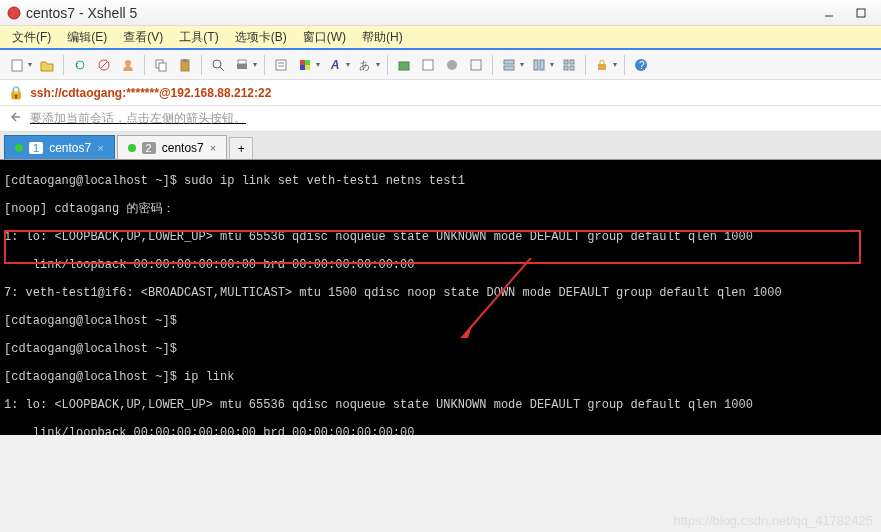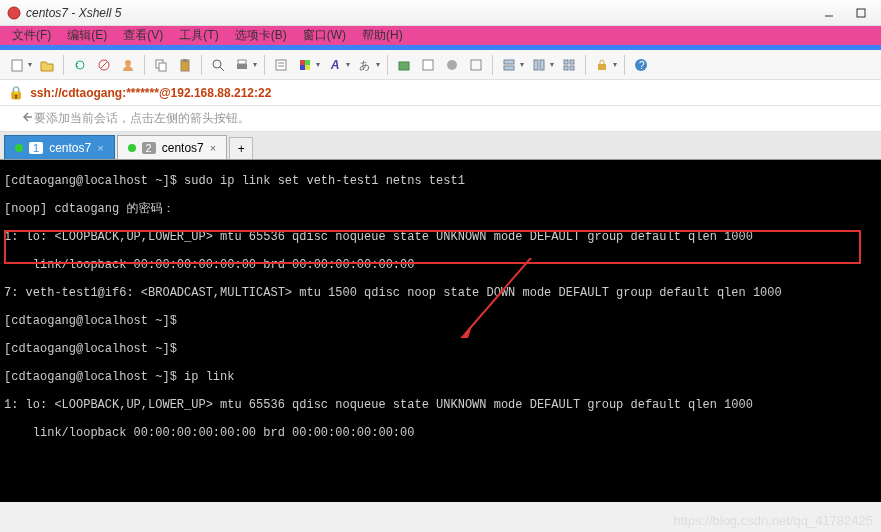--- a/index.html
+++ b/index.html
@@ -1,49 +1,49 @@
 <!DOCTYPE html>
 <html><head>
   <meta charset="utf-8">
   <style>
     * { margin: 0; padding: 0; box-sizing: border-box; }
     body { font-family: "Microsoft YaHei", Arial, sans-serif; font-size: 12px; background: #f0f0f0; width: 881px; height: 532px; overflow: hidden; position: relative; }
     
     .titlebar { height: 26px; background: linear-gradient(#fdfdfd, #f0f0f0); border-bottom: 1px solid #ddd; display: flex; align-items: center; padding: 0 6px; }
     .titlebar-icon { width: 16px; height: 16px; margin-right: 4px; }
-    .titlebar-text { color: #333; font-size: 12px; font-style: italic; }
+    .titlebar-text { color: #333; font-size: 14px; }
     .titlebar-controls { margin-left: auto; display: flex; gap: 4px; }
     .titlebar-btn { width: 28px; height: 18px; display: flex; align-items: center; justify-content: center; cursor: pointer; }
     
-    .menubar { height: 24px; background: #ec4899; display: flex; align-items: center; padding: 0 4px; border-bottom: 5px solid #3b82f6; }
+    .menubar { height: 24px; background: #fef9c3; display: flex; align-items: flex-start; padding: 0 4px; border-bottom: 2px solid #3b82f6; }
     .menu-item { padding: 3px 8px; cursor: pointer; color: #333; }
     
     .toolbar { height: 30px; background: #f7f7f7; display: flex; align-items: center; padding: 0 6px; gap: 2px; border-bottom: 1px solid #e0e0e0; }
     .tb-btn { width: 22px; height: 22px; display: flex; align-items: center; justify-content: center; cursor: pointer; border-radius: 2px; }
     .tb-sep { width: 1px; height: 20px; background: #ccc; margin: 0 3px; }
     .tb-drop { font-size: 8px; color: #666; margin-left: -2px; margin-right: 2px; }
     
     .addressbar { height: 26px; background: #fff; border-bottom: 1px solid #e0e0e0; display: flex; align-items: center; padding: 0 8px; gap: 6px; }
     .addr-icon { color: #888; font-size: 13px; }
     .addr-text { color: #c2410c; font-size: 12px; font-weight: bold; }
     
-    .hintbar { height: 26px; background: #fff; border-bottom: 1px solid #e0e0e0; display: flex; align-items: center; padding: 0 20px; gap: 0; }
+    .hintbar { height: 26px; background: #fff; border-bottom: 1px solid #e0e0e0; display: flex; align-items: center; padding: 0 8px; gap: 8px; text-decoration: underline; }
     .hint-icon { color: #888; }
     .hint-text { color: #999; font-size: 12px; }
     
     .tabbar { height: 28px; background: #e8e8e8; display: flex; align-items: flex-end; padding: 0 4px; border-bottom: 1px solid #999; }
     .tab { height: 24px; padding: 0 10px; display: flex; align-items: center; gap: 6px; border: 1px solid #aaa; border-bottom: none; background: #f5f5f5; margin-right: 2px; cursor: pointer; font-size: 12px; }
     .tab.active { background: #3b8fd6; color: #fff; border-color: #2a6fa8; }
     .tab-dot { width: 8px; height: 8px; border-radius: 50%; background: #3c3; }
     .tab.active .tab-num { background: #fff; color: #3b8fd6; }
     .tab-num { background: #3b8fd6; color: #fff; padding: 0 4px; border-radius: 2px; font-size: 11px; }
     .tab-close { font-size: 11px; opacity: 0.6; cursor: pointer; }
     .tab-add { width: 24px; height: 22px; display: flex; align-items: center; justify-content: center; cursor: pointer; background: #f0f0f0; border: 1px solid #bbb; border-bottom: none; }
     
-    .terminal { background: #000; color: #ccc; font-family: "Consolas", "Courier New", monospace; font-size: 12px; line-height: 14px; padding: 0px 4px; height: 342px; overflow: hidden; white-space: pre; position: relative; }
+    .terminal { background: #000; color: #ccc; font-family: "Consolas", "Courier New", monospace; font-size: 12px; line-height: 14px; padding: 0px 4px; height: 275px; overflow: hidden; white-space: pre; position: relative; }
     .hl-box { position: absolute; border: 2px solid #d33; left: 4px; top: 70px; width: 857px; height: 34px; pointer-events: none; }
     .arrow { position: absolute; left: 460px; top: 98px; width: 140px; height: 80px; pointer-events: none; }
     
     .watermark { position: absolute; right: 8px; bottom: 4px; color: #ddd; font-size: 13px; font-family: Arial; }
   </style>
 </head>
 <body>
 
 <div class="titlebar">
   <span class="titlebar-icon">

